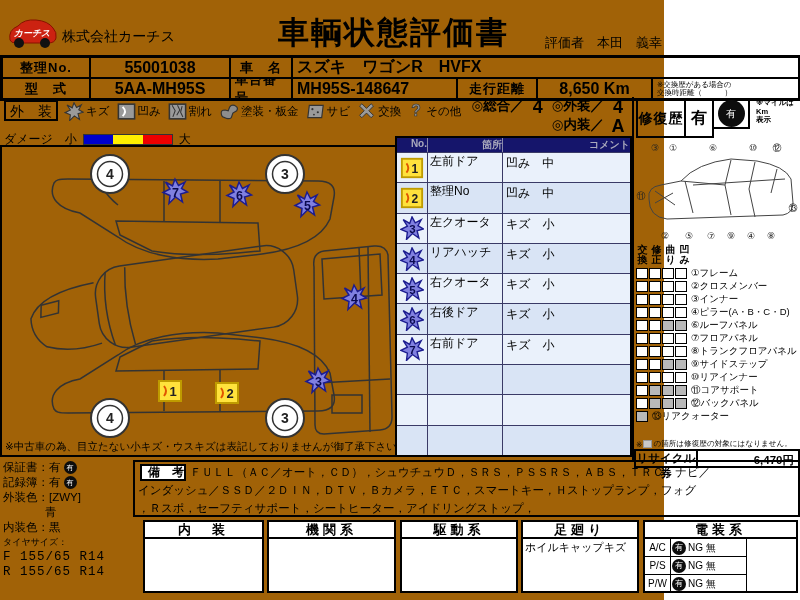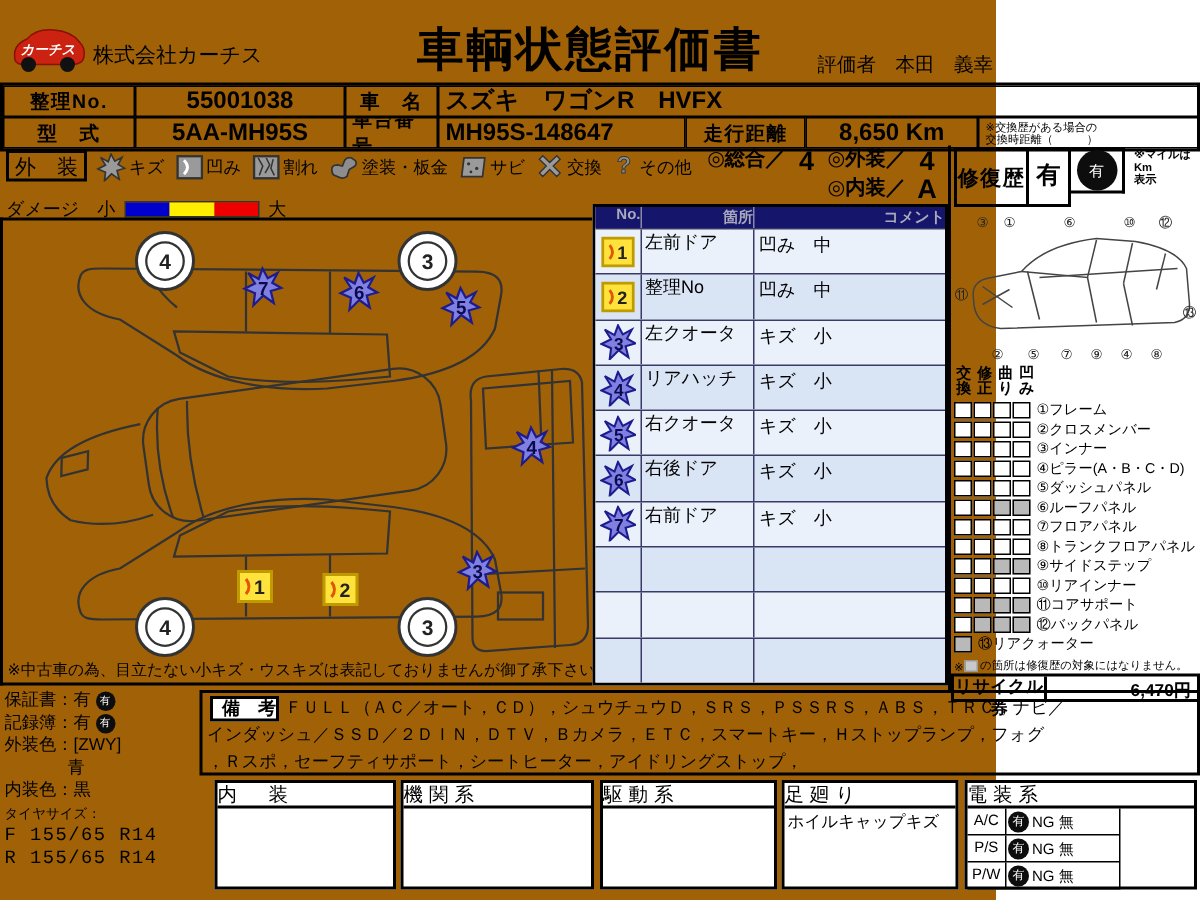--- a/index.html
+++ b/index.html
@@ -85,21 +85,21 @@
   .tire{font-family:"Liberation Mono","DejaVu Sans Mono",monospace;font-size:12.5px;letter-spacing:1px}
 
   
   .remarks{left:133px;top:460px;width:667px;height:57px;border:2px solid #000;font-size:11.5px;line-height:18px;padding:1px 3px}
   .bk-lab{position:absolute;left:5px;top:2px;width:46px;height:17px;border:2px solid #000;font-weight:bold;font-size:12px;text-align:right;line-height:13px;background:#fff}
   .rm-l1{display:block;padding-left:52px}
   .rm-l2,.rm-l3{display:block}
 
   
   .btable{position:absolute;top:520px;height:73px;border:2px solid #000;background:#fff}
-  .bt-head{height:17px;border-bottom:2px solid #000;font-size:13px;font-weight:normal;letter-spacing:4px;line-height:15px}
+  .bt-head{height:17px;border-bottom:2px solid #000;font-size:13px;font-weight:bold;text-align:center;letter-spacing:4px;line-height:15px}
   .bt-body{font-size:11px;padding:1px 2px}
   .bt-interior{left:143px;width:121px}
   .bt-engine{left:267px;width:129px}
   .bt-drive{left:400px;width:118px}
   .bt-susp{left:521px;width:118px}
   .bt-elec{left:643px;width:155px}
   .el-rows{width:102px;border-right:1px solid #000}
   .el-row{display:flex;align-items:center;height:18px;border-bottom:1px solid #000;font-size:10px}
   .el-lab{width:26px;border-right:1px solid #000;text-align:center;font-size:10px;line-height:17px;height:100%}
   .el-stat{display:flex;align-items:center;padding-left:1px}
@@ -479,27 +479,20 @@
         <div class="chk-row">
           <span class="chk-cell"></span>
           <span class="chk-cell"></span>
           <span class="chk-cell"></span>
           <span class="chk-cell"></span>
           <span class="chk-lb">④ピラー(A・B・C・D)</span>
         </div>
         <div class="chk-row">
           <span class="chk-cell"></span>
           <span class="chk-cell"></span>
-          <span class="chk-cell"></span>
-          <span class="chk-cell"></span>
-          <span class="chk-lb">⑤ダッシュパネル</span>
-        </div>
-        <div class="chk-row">
-          <span class="chk-cell"></span>
-          <span class="chk-cell"></span>
           <span class="chk-cell gray"></span>
           <span class="chk-cell gray"></span>
           <span class="chk-lb">⑥ルーフパネル</span>
         </div>
         <div class="chk-row">
           <span class="chk-cell"></span>
           <span class="chk-cell"></span>
           <span class="chk-cell"></span>
           <span class="chk-cell"></span>
           <span class="chk-lb">⑦フロアパネル</span>

